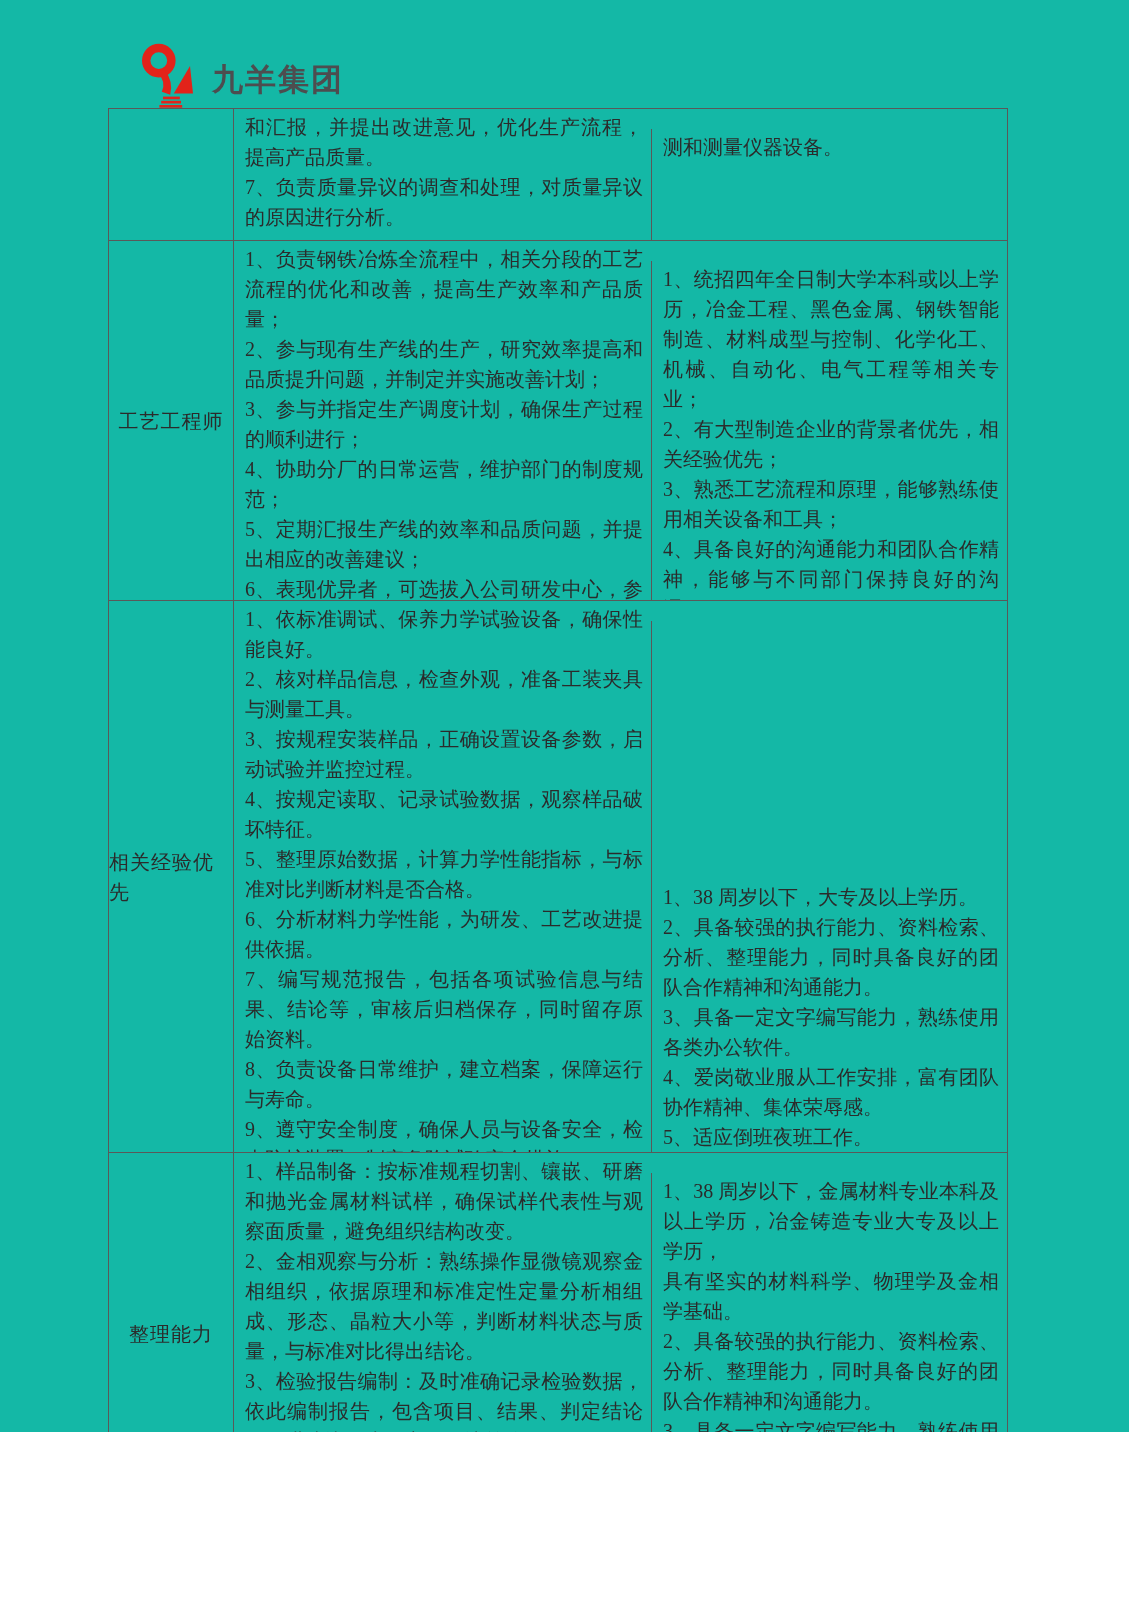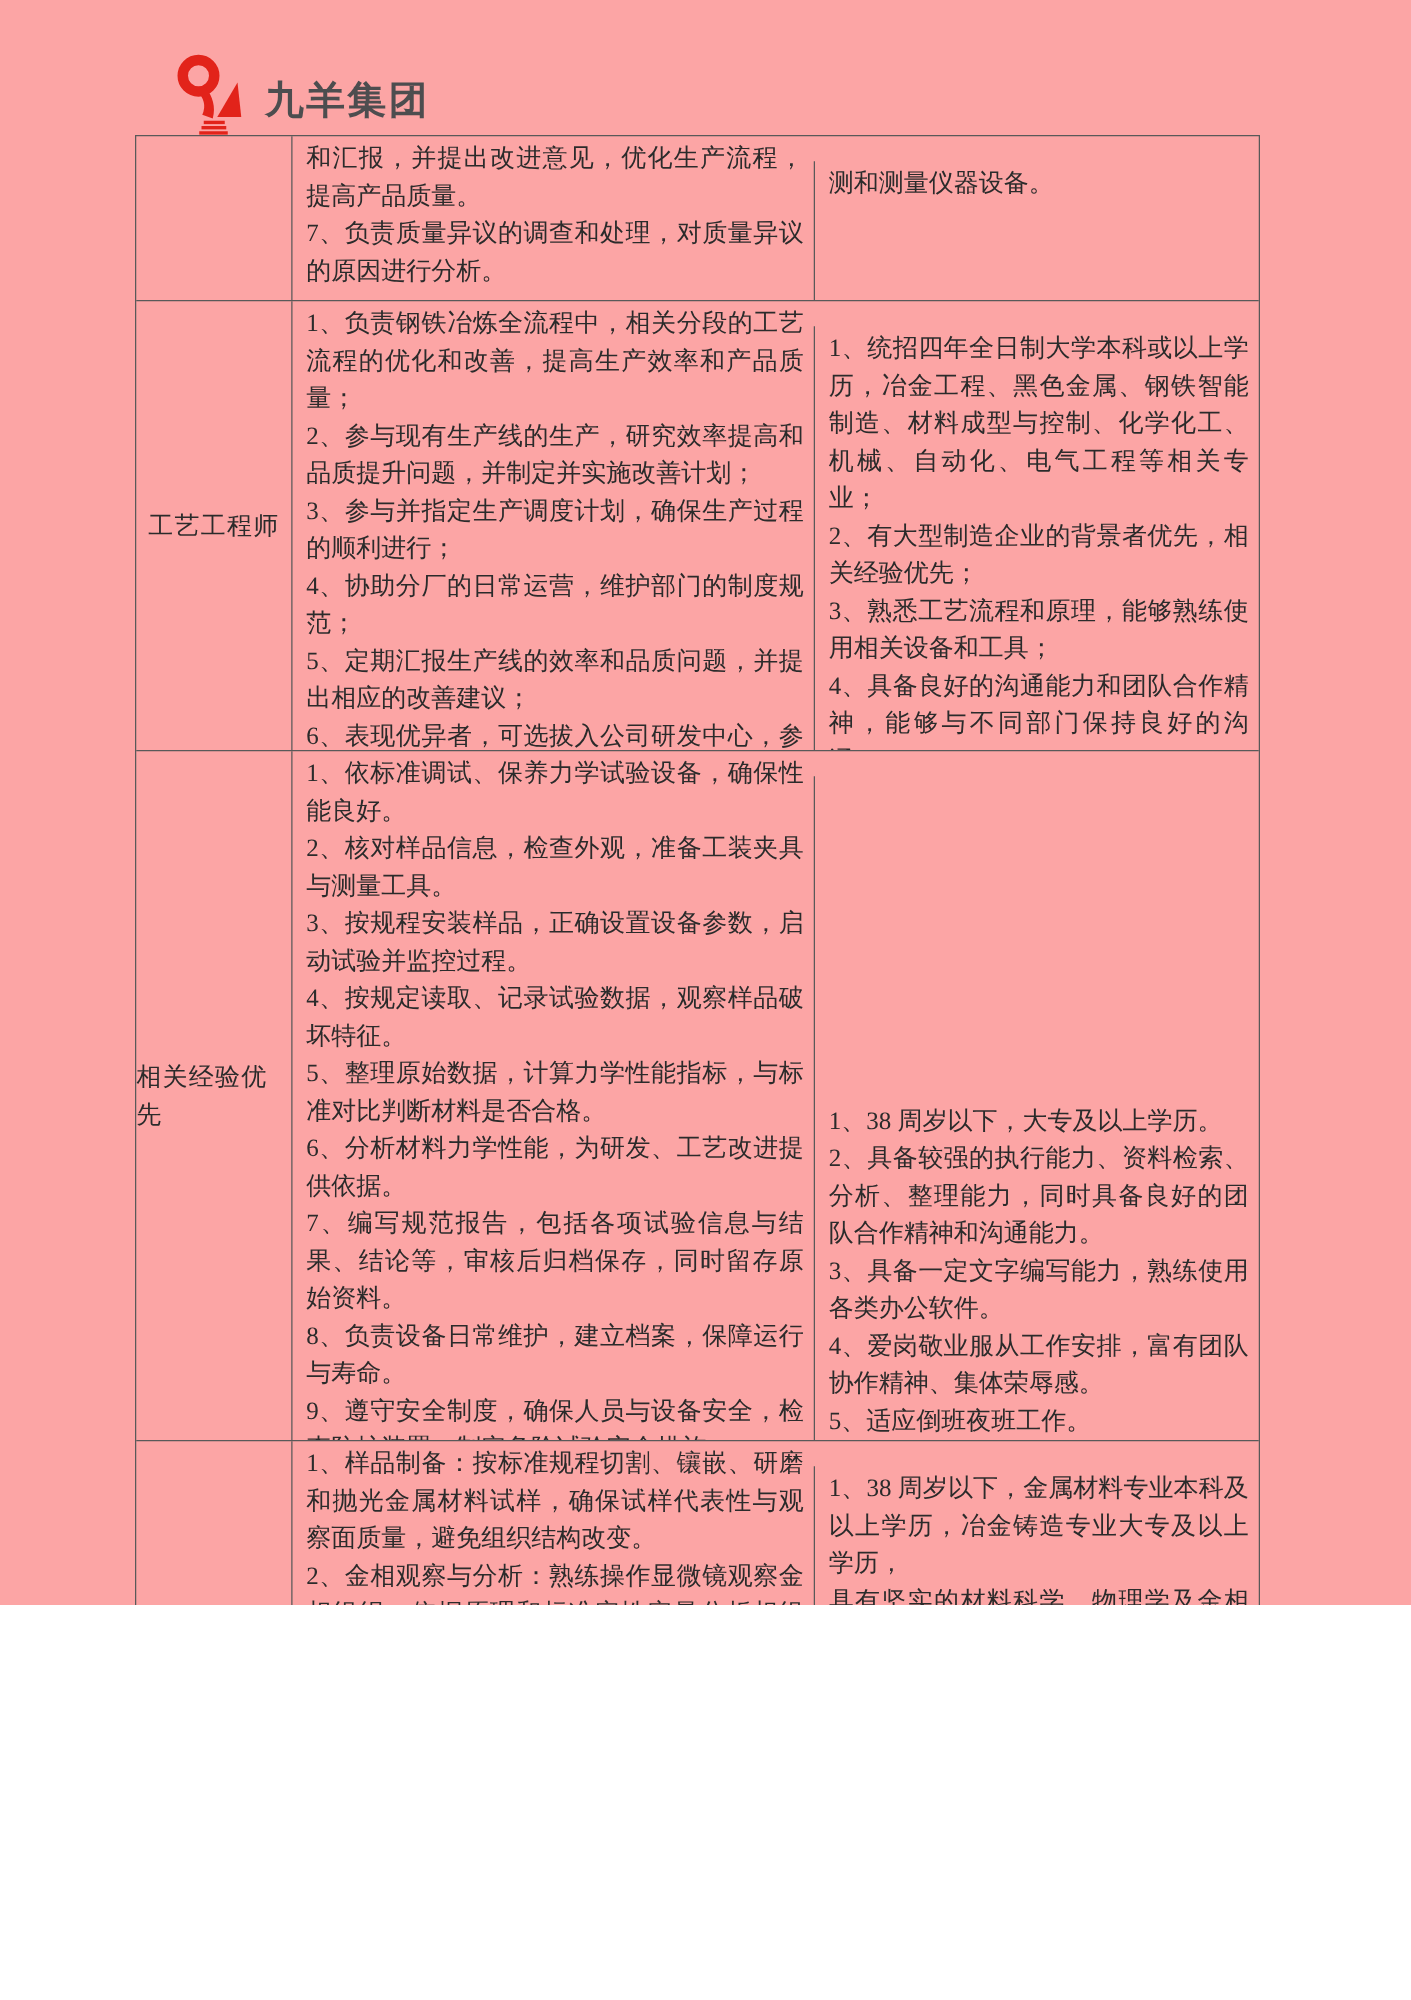--- a/index.html
+++ b/index.html
@@ -1,20 +1,20 @@
 <!DOCTYPE html>
 <html><head>
 <meta charset="utf-8">
 <style>
   html,body{margin:0;padding:0;background:#ffffff;}
   .page{
     position:relative;
     width:1129px;
-    height:1284px;
-    background:#fca5a5;
+    height:1432px;
+    background:#14b8a6;
     font-family:"Liberation Serif","DejaVu Serif",serif;
     color:#2b2b2b;
     overflow:hidden;
   }
   
   .logo-wrap{
     position:absolute;
     left:136px;
     top:42px;
     display:flex;
@@ -142,21 +142,21 @@
 8、负责设备日常维护，建立档案，保障运行与寿命。
 9、遵守安全制度，确保人员与设备安全，检查防护装置，制定危险试验安全措施。</div>
       <div class="cell req-cell vc"><span>1、38 周岁以下，大专及以上学历。
 2、具备较强的执行能力、资料检索、分析、整理能力，同时具备良好的团队合作精神和沟通能力。
 3、具备一定文字编写能力，熟练使用各类办公软件。
 4、爱岗敬业服从工作安排，富有团队协作精神、集体荣辱感。
 5、适应倒班夜班工作。</span></div>
     </div>
 
     <div class="trow r4">
-      <div class="cell title-cell">黑色金属</div>
+      <div class="cell title-cell">整理能力</div>
       <div class="cell duties-cell">1、样品制备：按标准规程切割、镶嵌、研磨和抛光金属材料试样，确保试样代表性与观察面质量，避免组织结构改变。
 2、金相观察与分析：熟练操作显微镜观察金相组织，依据原理和标准定性定量分析相组成、形态、晶粒大小等，判断材料状态与质量，与标准对比得出结论。
 3、检验报告编制：及时准确记录检验数据，依此编制报告，包含项目、结果、判定结论及改进建议，为各方提供决策依据。
 4、设备维护与校准：负责设备日常维护保养，定期检查故障隐患，配合校准工作，确保设备良好运</div>
       <div class="cell req-cell">1、38 周岁以下，金属材料专业本科及以上学历，冶金铸造专业大专及以上学历，
 具有坚实的材料科学、物理学及金相学基础。
 2、具备较强的执行能力、资料检索、分析、整理能力，同时具备良好的团队合作精神和沟通能力。
 3、具备一定文字编写能力，熟练使用各类办公软件。
 4、爱岗敬业服从工作安排，富有团队协作精神、集体荣辱感。
 5、 适应倒班夜班工作。</div>

